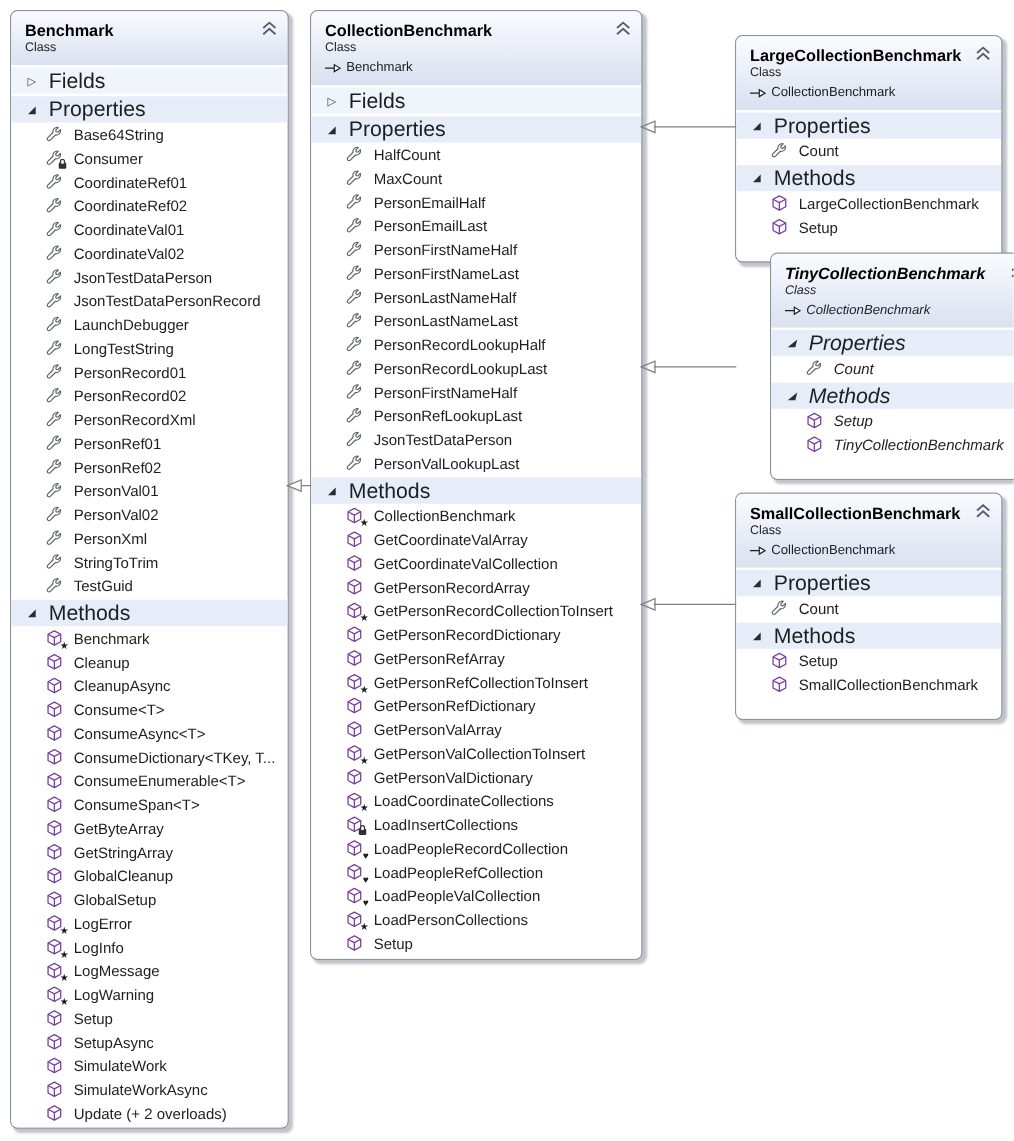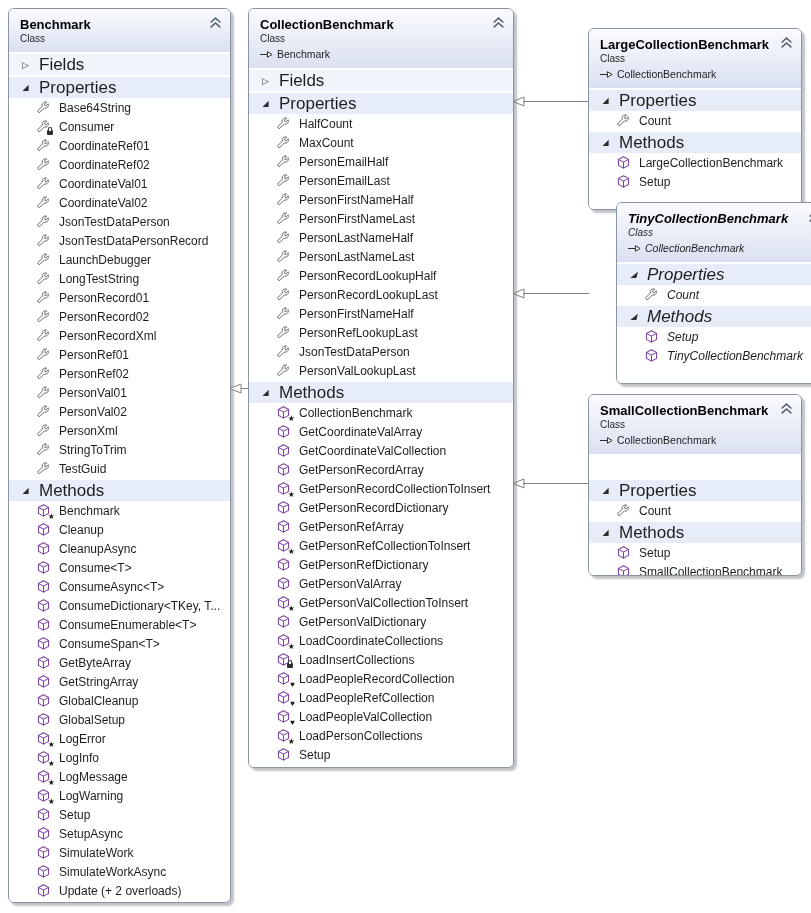--- a/index.html
+++ b/index.html
@@ -5,21 +5,21 @@
   html,body{margin:0;padding:0;background:#ffffff;}
   body{width:811px;height:913px;position:relative;font-family:"Liberation Sans",sans-serif;color:#1e1e1e;}
   .canvas{position:absolute;left:0;top:0;width:811px;height:913px;overflow:hidden;background:#fff;}
 
   .class-box{position:absolute;background:#fff;border:1px solid #8a93a1;border-radius:6px;
     box-shadow:3px 3px 2px rgba(130,135,145,.5);overflow:hidden;display:flex;flex-direction:column;}
   .b1{left:8px;top:8px;width:221px;height:893px;}
   .b2{left:248px;top:8px;width:264px;height:758px;}
   .b3{left:588px;top:28px;width:212px;height:180px;justify-content:flex-end;}
   .b4{left:616px;top:202px;width:212px;height:180px;font-style:italic;}
-  .b5{left:588px;top:394px;width:212px;height:180px;gap:24px;}
+  .b5{left:588px;top:394px;width:212px;height:180px;}
 
   .box-header{position:relative;padding:8px 26px 7px 11px;background:linear-gradient(#fafbfe,#d9e0f0);}
   .class-title{font-size:13px;font-weight:bold;color:#000;line-height:15px;}
   .class-kind{font-size:10px;line-height:12px;margin-top:1px;}
   .class-base{display:flex;align-items:center;gap:4px;font-size:10.5px;line-height:13px;margin-top:3px;}
   .inherit-icon svg{display:block;}
   .chevron-btn{position:absolute;top:8px;right:8px;width:13px;height:12px;cursor:pointer;}
   .chevron-btn svg{display:block;}
 
   .sections{flex:1;display:flex;flex-direction:column;background:#fff;}

